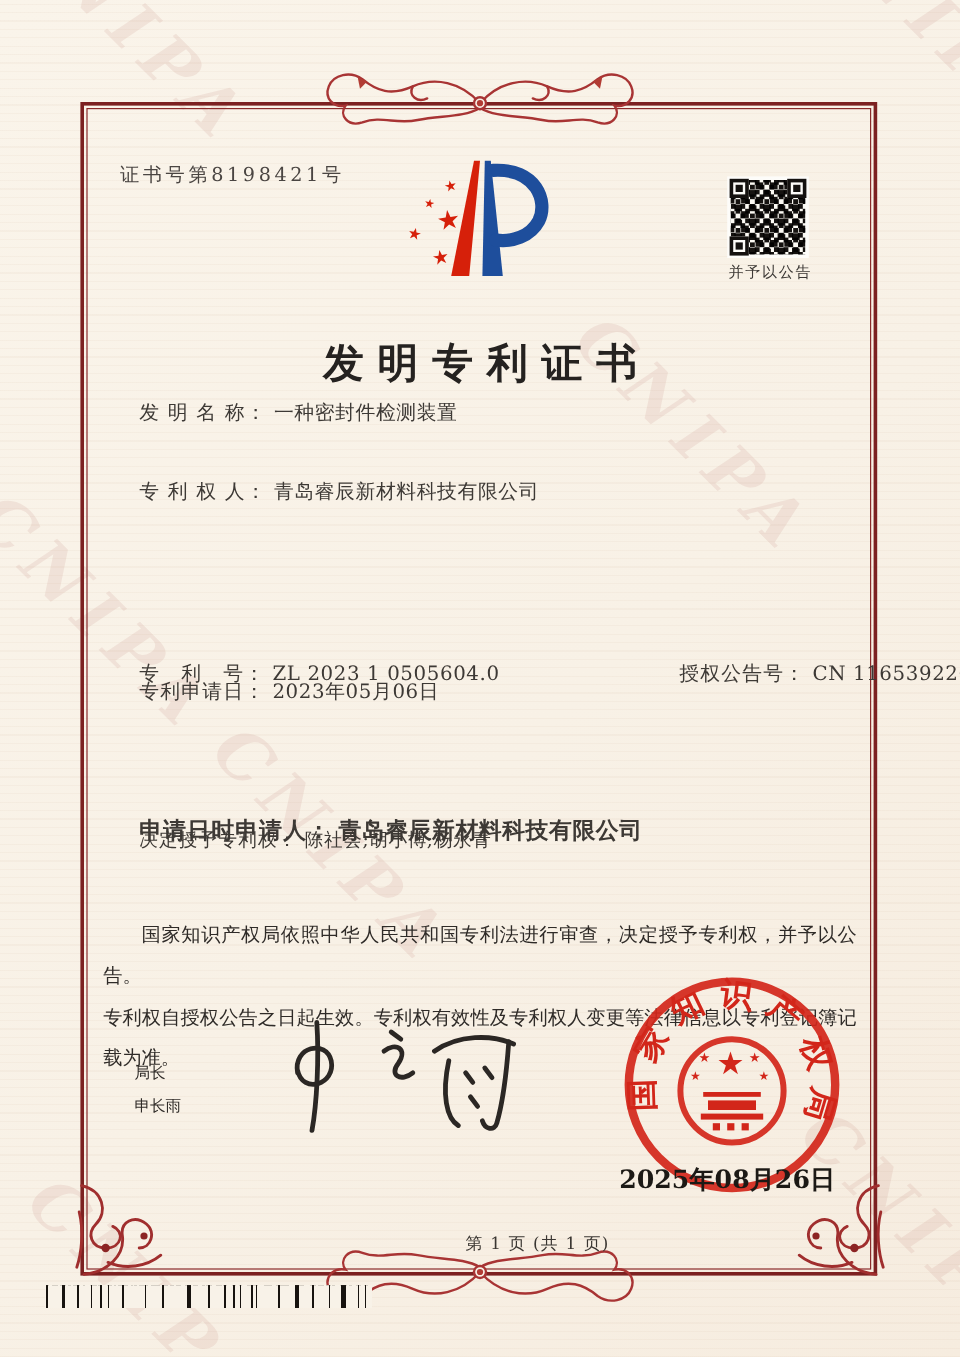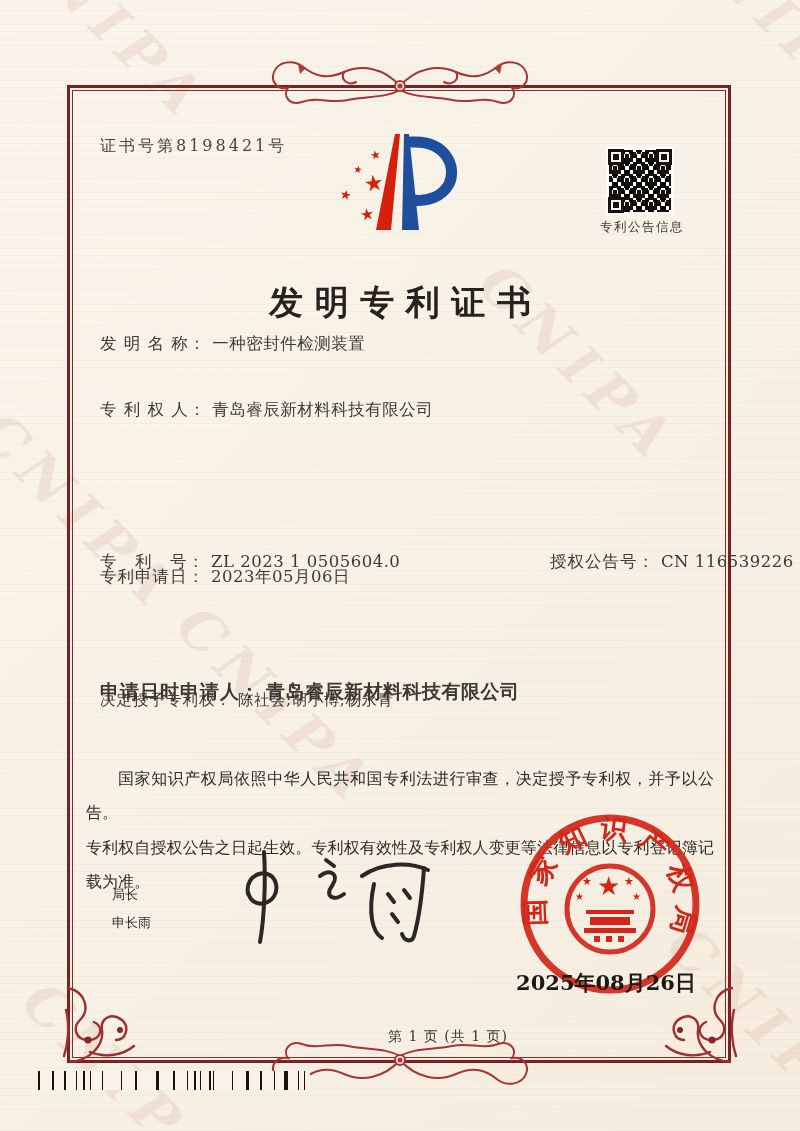--- a/index.html
+++ b/index.html
@@ -43,21 +43,21 @@
   .finder { position:absolute; width:16px; height:16px; border:3px solid #151210; background:#fdfcf9; }
   .finder::after { content:""; position:absolute; inset:2px; background:#151210; }
   .finder.tl { left:2px; top:2px; } .finder.tr { right:2px; top:2px; } .finder.bl { left:2px; bottom:2px; }
   .qr-caption { position:absolute; left:592px; top:219px; width:100px; text-align:center;
     font-size:12.5px; color:#3c3835; letter-spacing:1.5px; }
   .doc-title {
     position:absolute; left:0; top:240px; width:100%; text-align:center;
     font-size:34px; font-weight:bold; color:#252220; letter-spacing:0.34em; text-indent:0.34em;margin-top:40px;
   }
   .field-row { position:absolute; left:100px; font-size:16.5px; color:#3d3935; white-space:nowrap; }
-  .field-row .lbl { letter-spacing:1px; }
+  .field-row .lbl { letter-spacing:1px;margin-left:16px; }
   .field-row .val { margin-left:6px; letter-spacing:0.5px; }
   .col2 { position:absolute; left:450px; top:0; }
   .statement {
     position:absolute; left:86px; top:762px; width:628px;
     font-size:16px; color:#2f2b28; line-height:2.15; text-align:justify;
   }
   .statement .line1 { text-indent:2em; }
   .signer { position:absolute; left:112px; top:881px; font-size:13px; color:#2f2b28; line-height:2.15; }
   .signature { position:absolute; left:222px; top:842px; width:220px; height:110px; }
   .seal { position:absolute; left:502px; top:810px; width:216px; height:196px; }
@@ -153,21 +153,21 @@
     <polygon points="79,8 84,8 94,104 77,104" fill="#1e4e9c"></polygon>
     <path d="M86,16 C122,14 132,42 124,58 C117,71 102,76 88,74" fill="none" stroke="#1e4e9c" stroke-width="11" stroke-linecap="round"></path>
   </svg>
 
   <div class="qr-wrap">
     <div class="qr-noise"></div>
     <div class="finder tl"></div>
     <div class="finder tr"></div>
     <div class="finder bl"></div>
   </div>
-  <div class="qr-caption">专利公告信息</div>
+  <div class="qr-caption">并予以公告</div>
 
   <div class="doc-title">发明专利证书</div>
 
   <div class="field-row" style="top:333px;">
     <span class="lbl">发 明 名 称：</span><span class="val">一种密封件检测装置</span>
   </div>
   <div class="field-row" style="top:399px;">
     <span class="lbl">专 利 权 人：</span><span class="val">青岛睿辰新材料科技有限公司</span>
   </div>
   <div class="field-row" style="top:551px; width:600px;">

